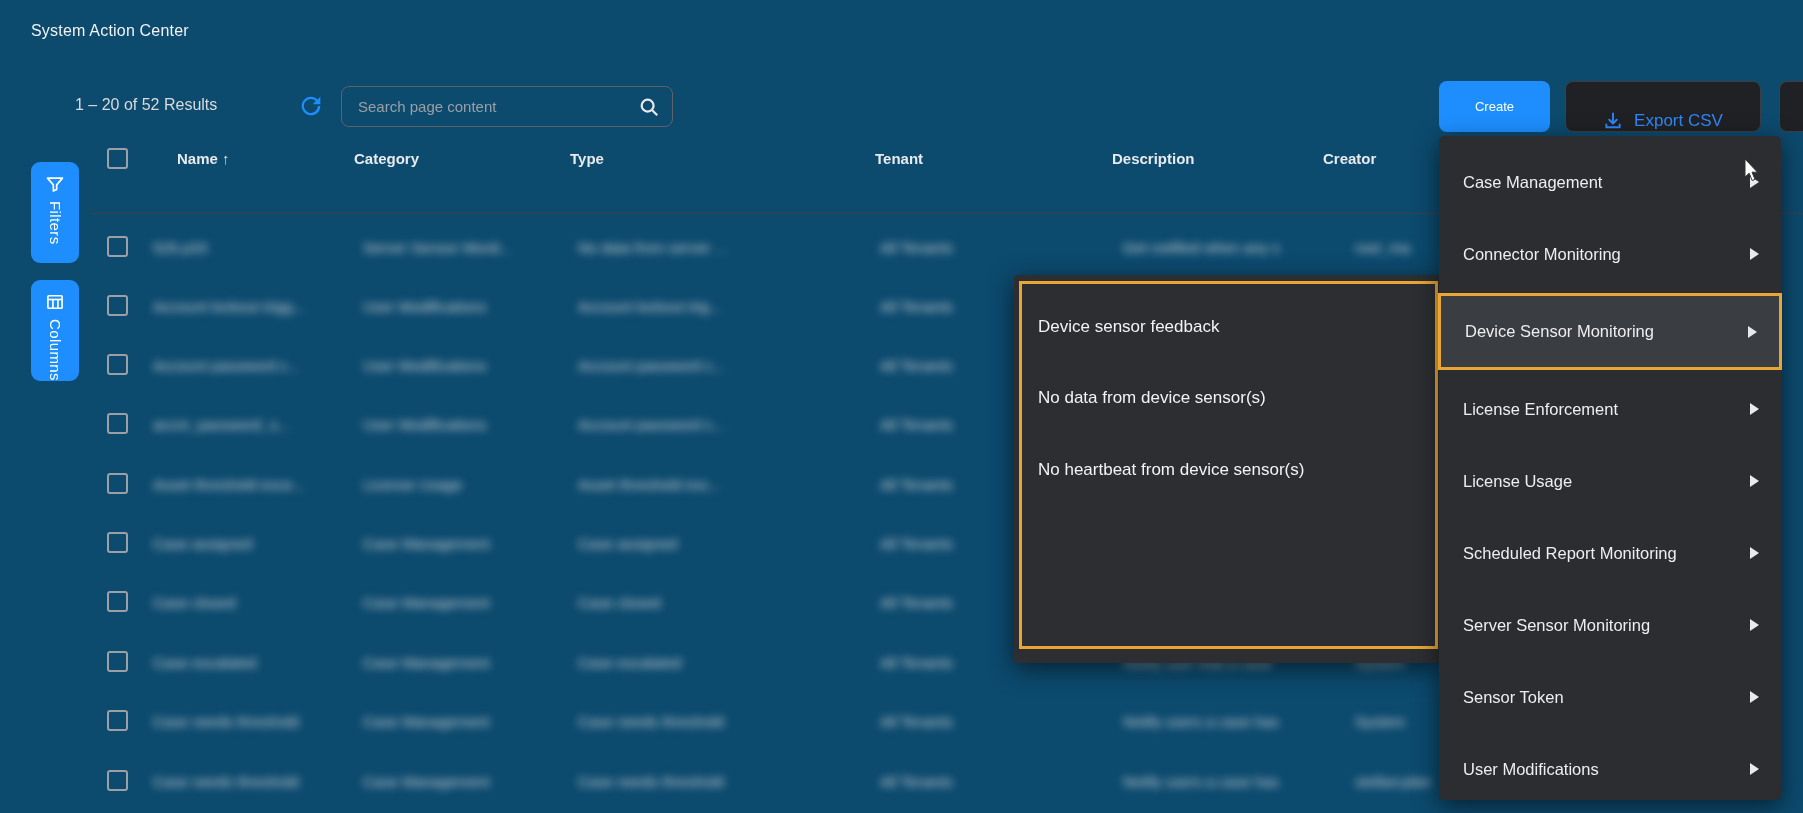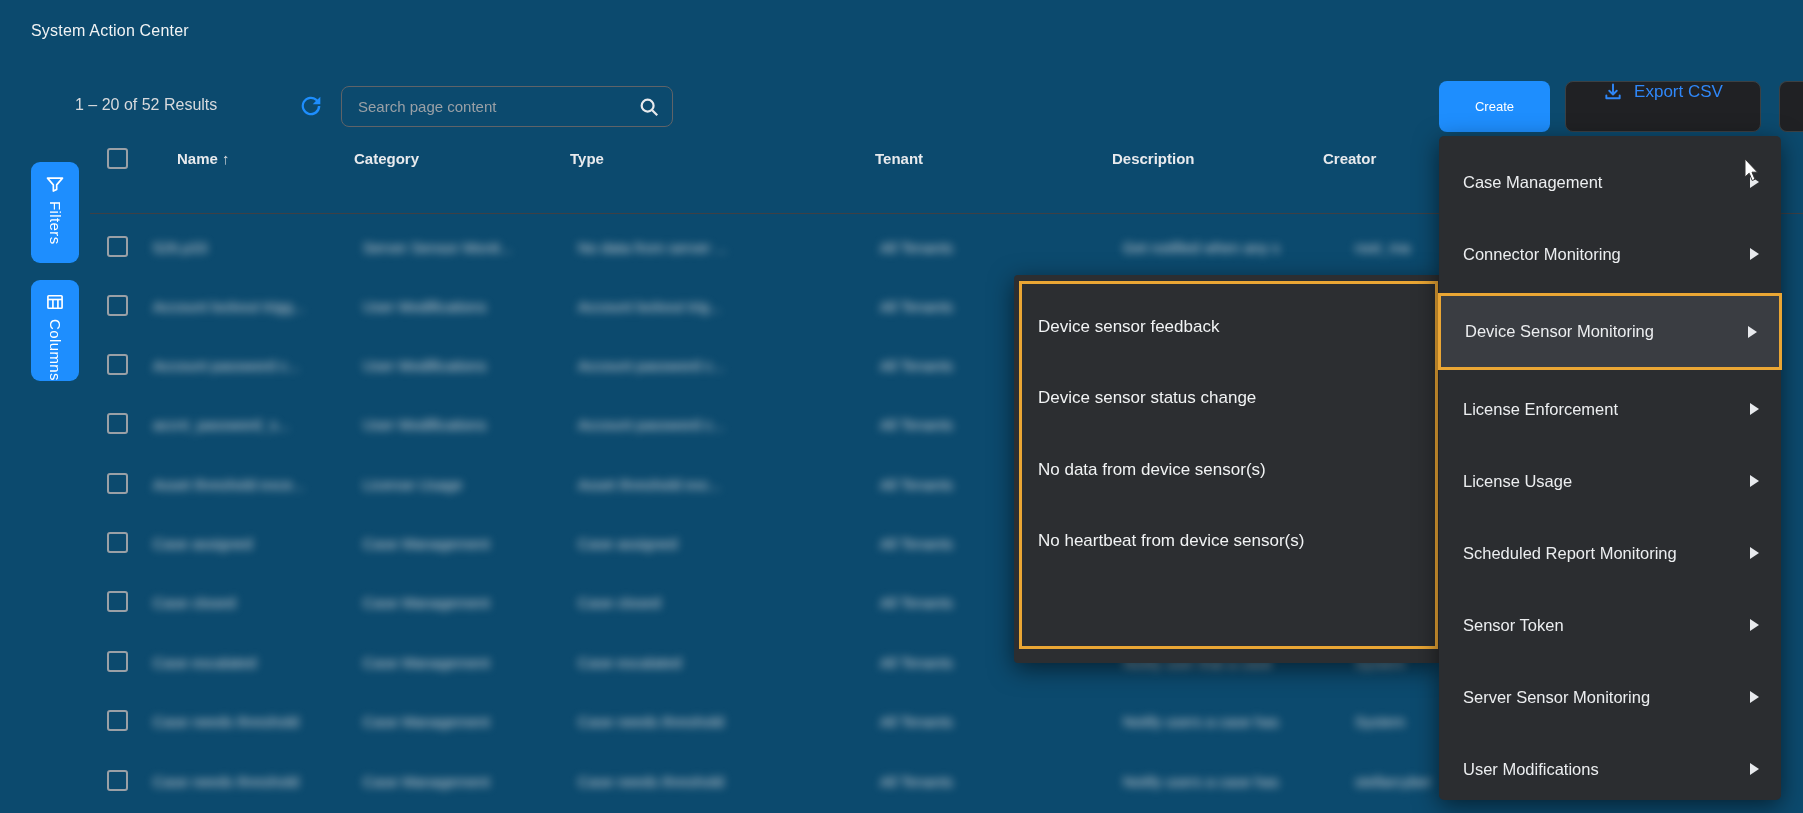--- a/index.html
+++ b/index.html
@@ -25,21 +25,21 @@
   }
   .searchbox input::placeholder{color:#9aa0a6;}
   .btn-create{
     left:1439px;top:81px;width:111px;height:51px;border-radius:8px;
     background:#1e8efe;color:#fff;font-size:13px;
     display:flex;align-items:center;justify-content:center;cursor:pointer;
   }
   .btn-export{
     left:1565px;top:81px;width:196px;height:51px;border-radius:8px;box-sizing:border-box;
     border:1px solid #3c4043;background:#202124;color:#2f87f8;font-size:17px;
-    display:flex;align-items:flex-start;justify-content:center;gap:11px;cursor:pointer;
+    display:flex;align-items:flex-end;justify-content:center;gap:11px;cursor:pointer;
   }
   .btn-partial{
     left:1779px;top:81px;width:40px;height:51px;box-sizing:border-box;
     border:1px solid #3c4043;border-right:none;border-radius:8px 0 0 8px;background:#202124;
   }
 
   
   .rail-btn{
     left:31px;width:48px;border-radius:9px;background:#1e8efe;color:#fff;
     display:flex;flex-direction:column;align-items:center;gap:7px;padding-top:12px;
@@ -271,23 +271,20 @@
     <span class="cell c-desc">Notify users a case has</span>
     <span class="cell c-creator">stellarcyber</span>
   </div>
 
   <div class="abs submenu">
     <div class="submenu-annotation"></div>
     <div class="submenu-item">
       <span>Device sensor feedback</span>
     </div>
     <div class="submenu-item">
-      <span>Device sensor status change</span>
-    </div>
-    <div class="submenu-item">
       <span>No data from device sensor(s)</span>
     </div>
     <div class="submenu-item">
       <span>No heartbeat from device sensor(s)</span>
     </div>
   </div>
 
   <div class="abs menu">
     <div class="menu-item">
       <span>Case Management</span>
@@ -307,25 +304,25 @@
     </div>
     <div class="menu-item">
       <span>License Usage</span>
       <span class="chev"></span>
     </div>
     <div class="menu-item">
       <span>Scheduled Report Monitoring</span>
       <span class="chev"></span>
     </div>
     <div class="menu-item">
+      <span>Server Sensor Monitoring</span>
+      <span class="chev"></span>
+    </div>
+    <div class="menu-item">
       <span>Sensor Token</span>
-      <span class="chev"></span>
-    </div>
-    <div class="menu-item">
-      <span>Server Sensor Monitoring</span>
       <span class="chev"></span>
     </div>
     <div class="menu-item">
       <span>User Modifications</span>
       <span class="chev"></span>
     </div>
   </div>
 
   <div class="abs cursor">
     <svg width="17" height="24" viewBox="0 0 17 24">

